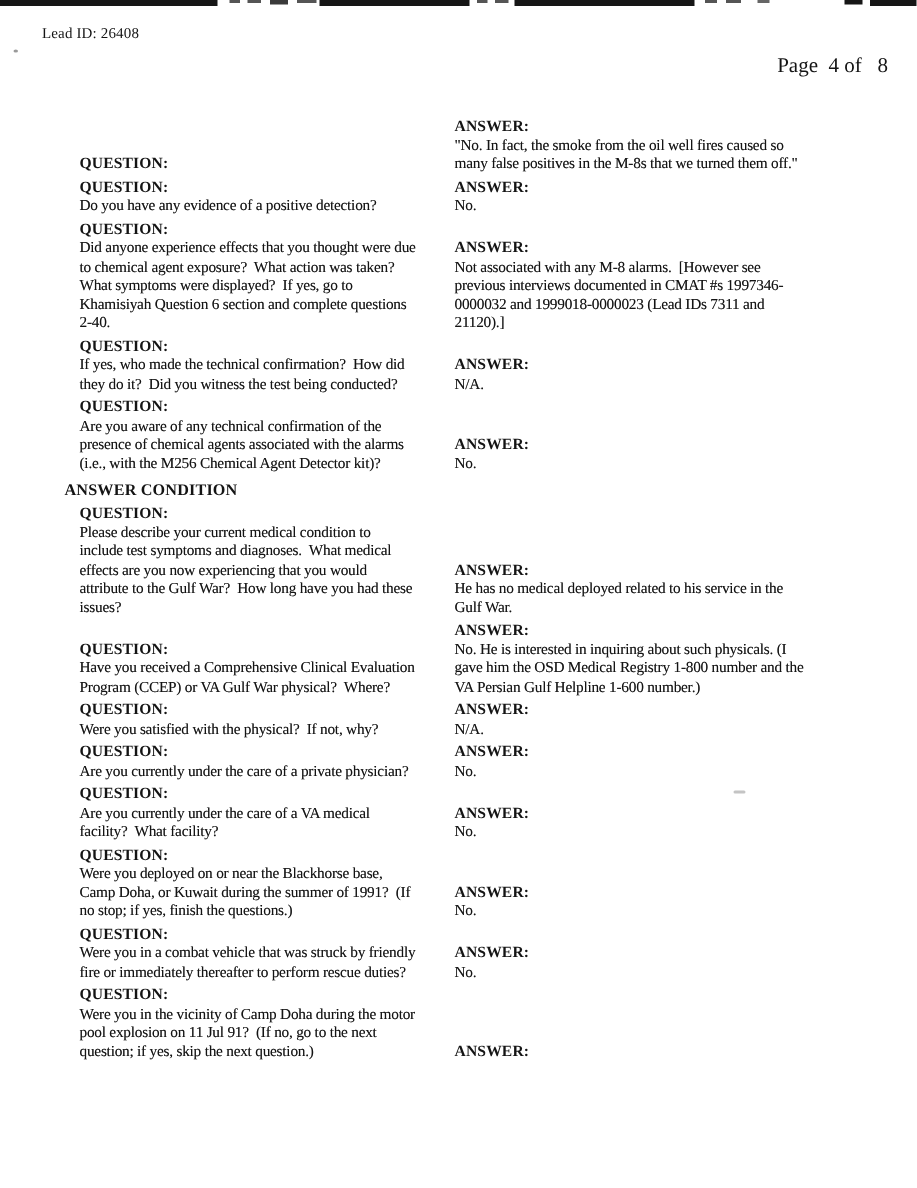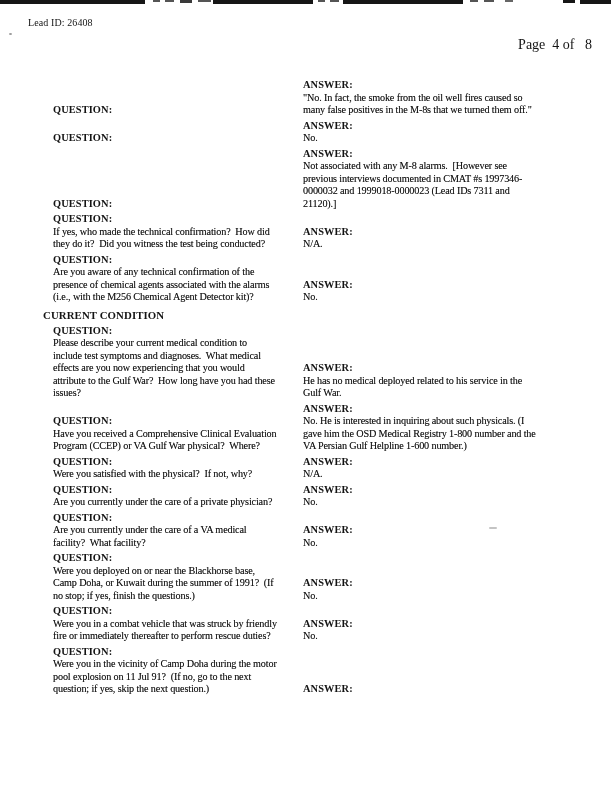--- a/index.html
+++ b/index.html
@@ -101,30 +101,36 @@
       <div class="acell">
         <div class="lbl">ANSWER:</div>
         <div class="txt">"No. In fact, the smoke from the oil well fires caused so
 many false positives in the M-8s that we turned them off."</div>
       </div>
     </div>
 
     <div class="row">
       <div class="qcell">
         <div class="lbl">QUESTION:</div>
-      </div>
-      <div class="acell">
-        <div class="lbl">ANSWER:</div>
-        <div class="txt">No.</div>
-      </div>
-    </div>
-
-    <div class="row">
-      <div class="qcell">
-        <div class="lbl">QUESTION:</div>
+        <div class="txt">Do you have any evidence of a positive detection?</div>
+      </div>
+      <div class="acell">
+        <div class="lbl">ANSWER:</div>
+        <div class="txt">No.</div>
+      </div>
+    </div>
+
+    <div class="row">
+      <div class="qcell">
+        <div class="lbl">QUESTION:</div>
+        <div class="txt">Did anyone experience effects that you thought were due
+to chemical agent exposure?  What action was taken?
+What symptoms were displayed?  If yes, go to
+Khamisiyah Question 6 section and complete questions
+2-40.</div>
       </div>
       <div class="acell">
         <div class="lbl">ANSWER:</div>
         <div class="txt">Not associated with any M-8 alarms.  [However see
 previous interviews documented in CMAT #s 1997346-
 0000032 and 1999018-0000023 (Lead IDs 7311 and
 21120).]</div>
       </div>
     </div>
 
@@ -146,21 +152,21 @@
         <div class="txt">Are you aware of any technical confirmation of the
 presence of chemical agents associated with the alarms
 (i.e., with the M256 Chemical Agent Detector kit)?</div>
       </div>
       <div class="acell">
         <div class="lbl">ANSWER:</div>
         <div class="txt">No.</div>
       </div>
     </div>
 
-    <div class="sec">CURRENT CONDITION</div>
+    <div class="sec">ANSWER CONDITION</div>
 
     <div class="row">
       <div class="qcell">
         <div class="lbl">QUESTION:</div>
         <div class="txt">Please describe your current medical condition to
 include test symptoms and diagnoses.  What medical
 effects are you now experiencing that you would
 attribute to the Gulf War?  How long have you had these
 issues?</div>
       </div>

